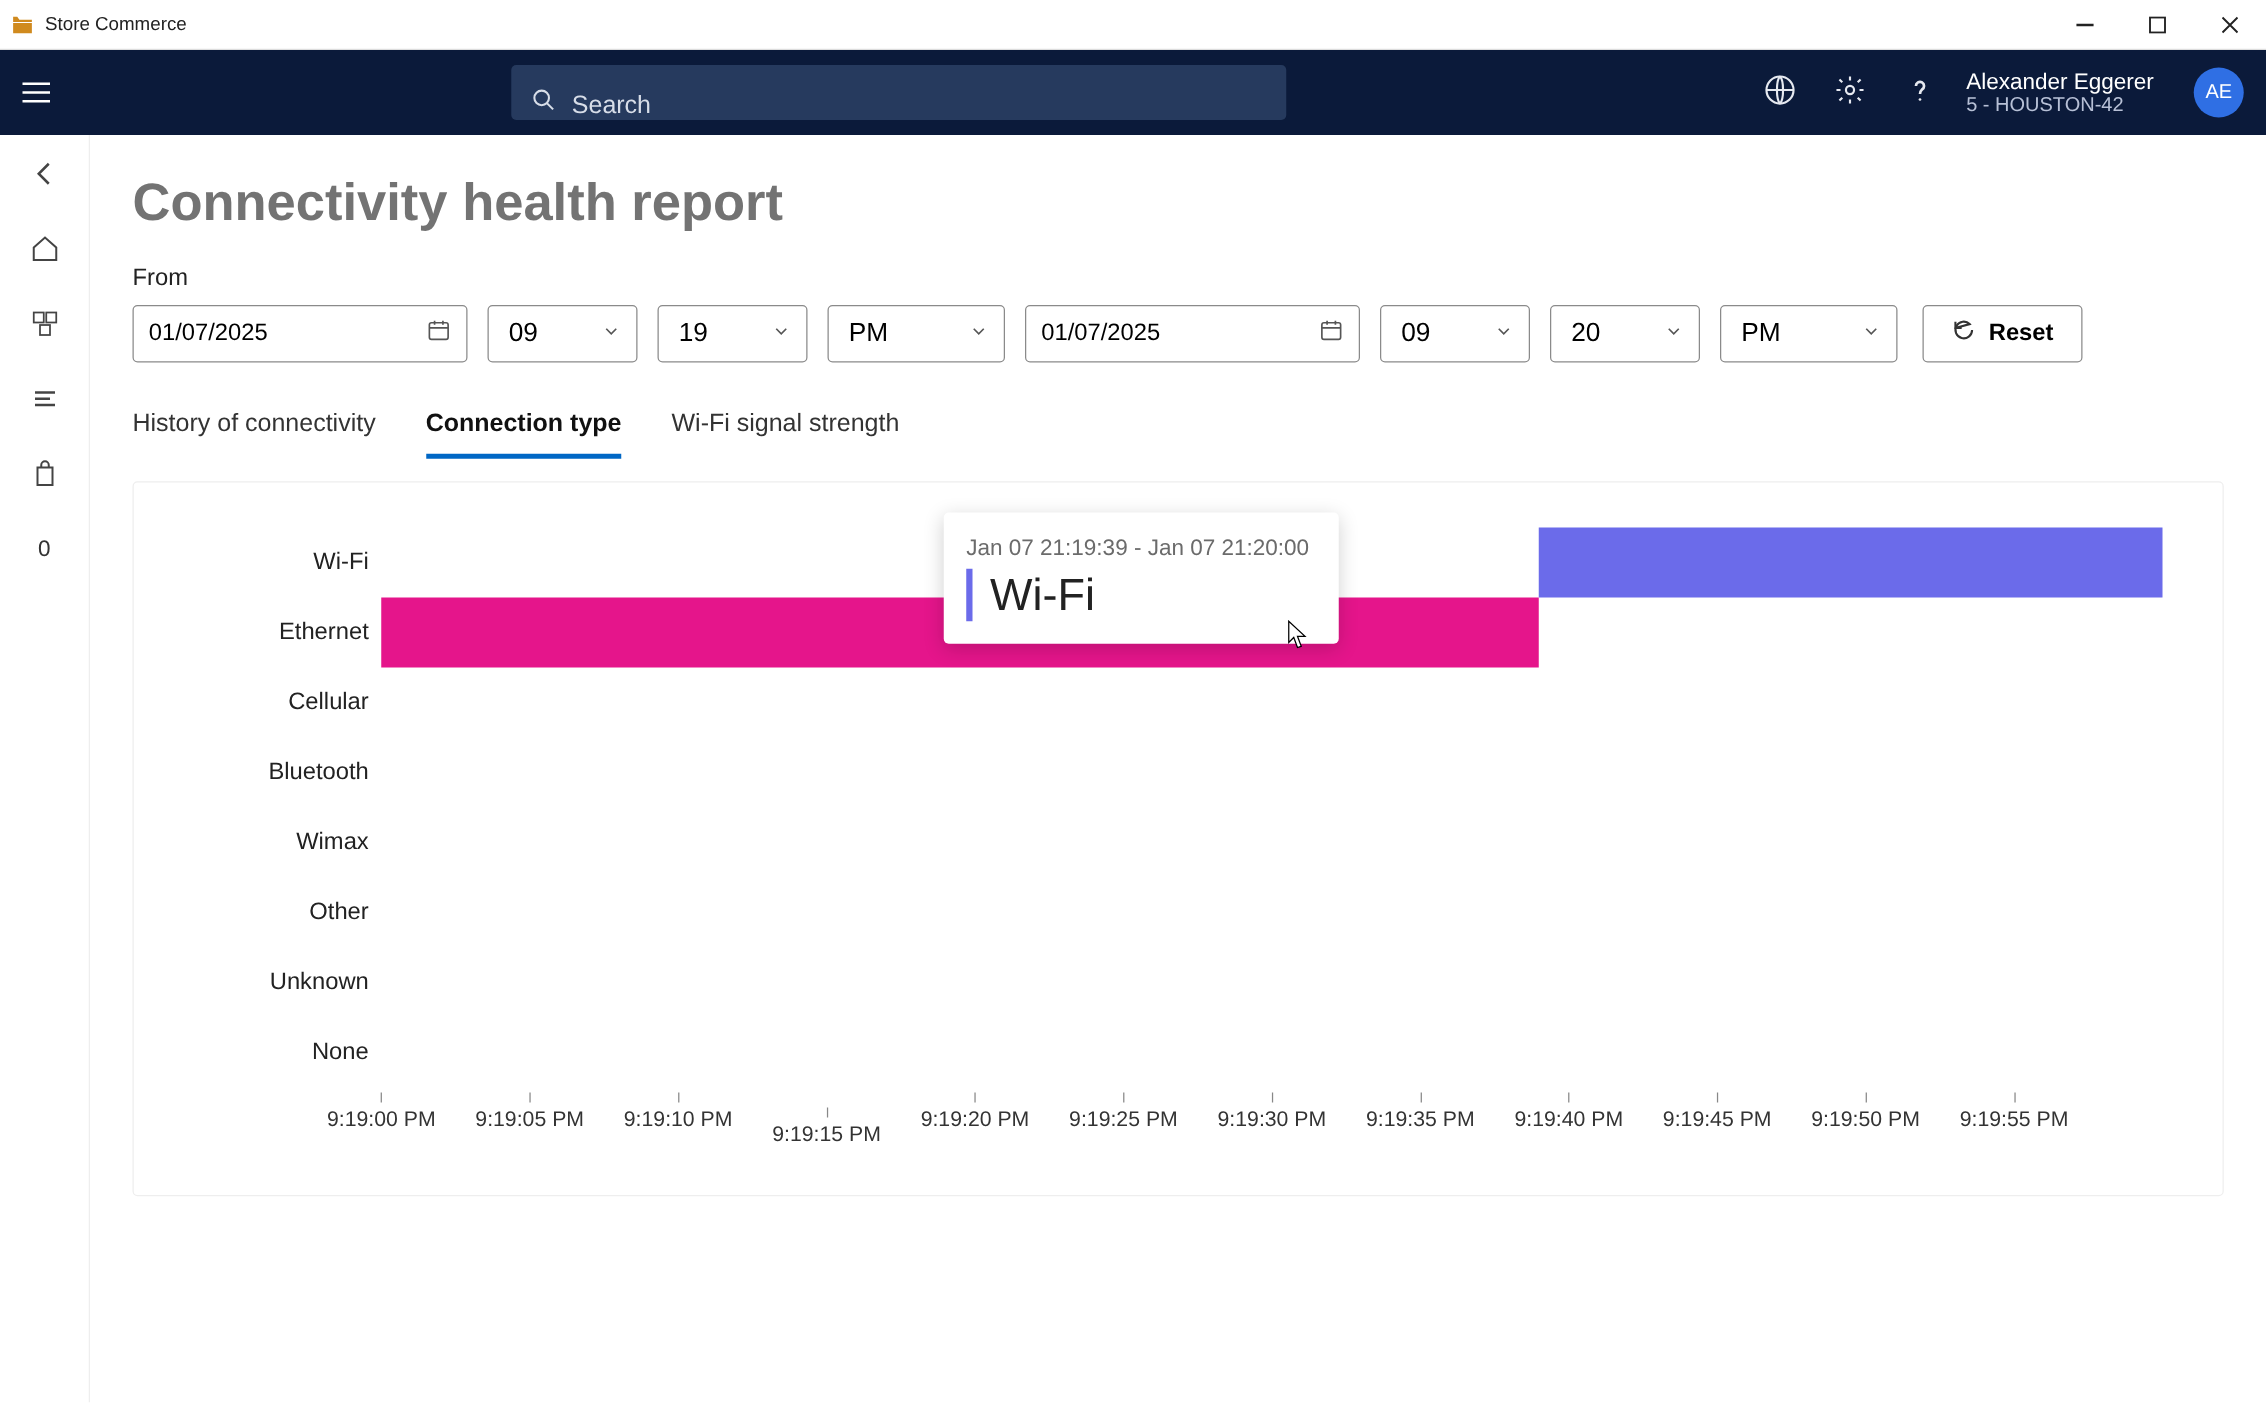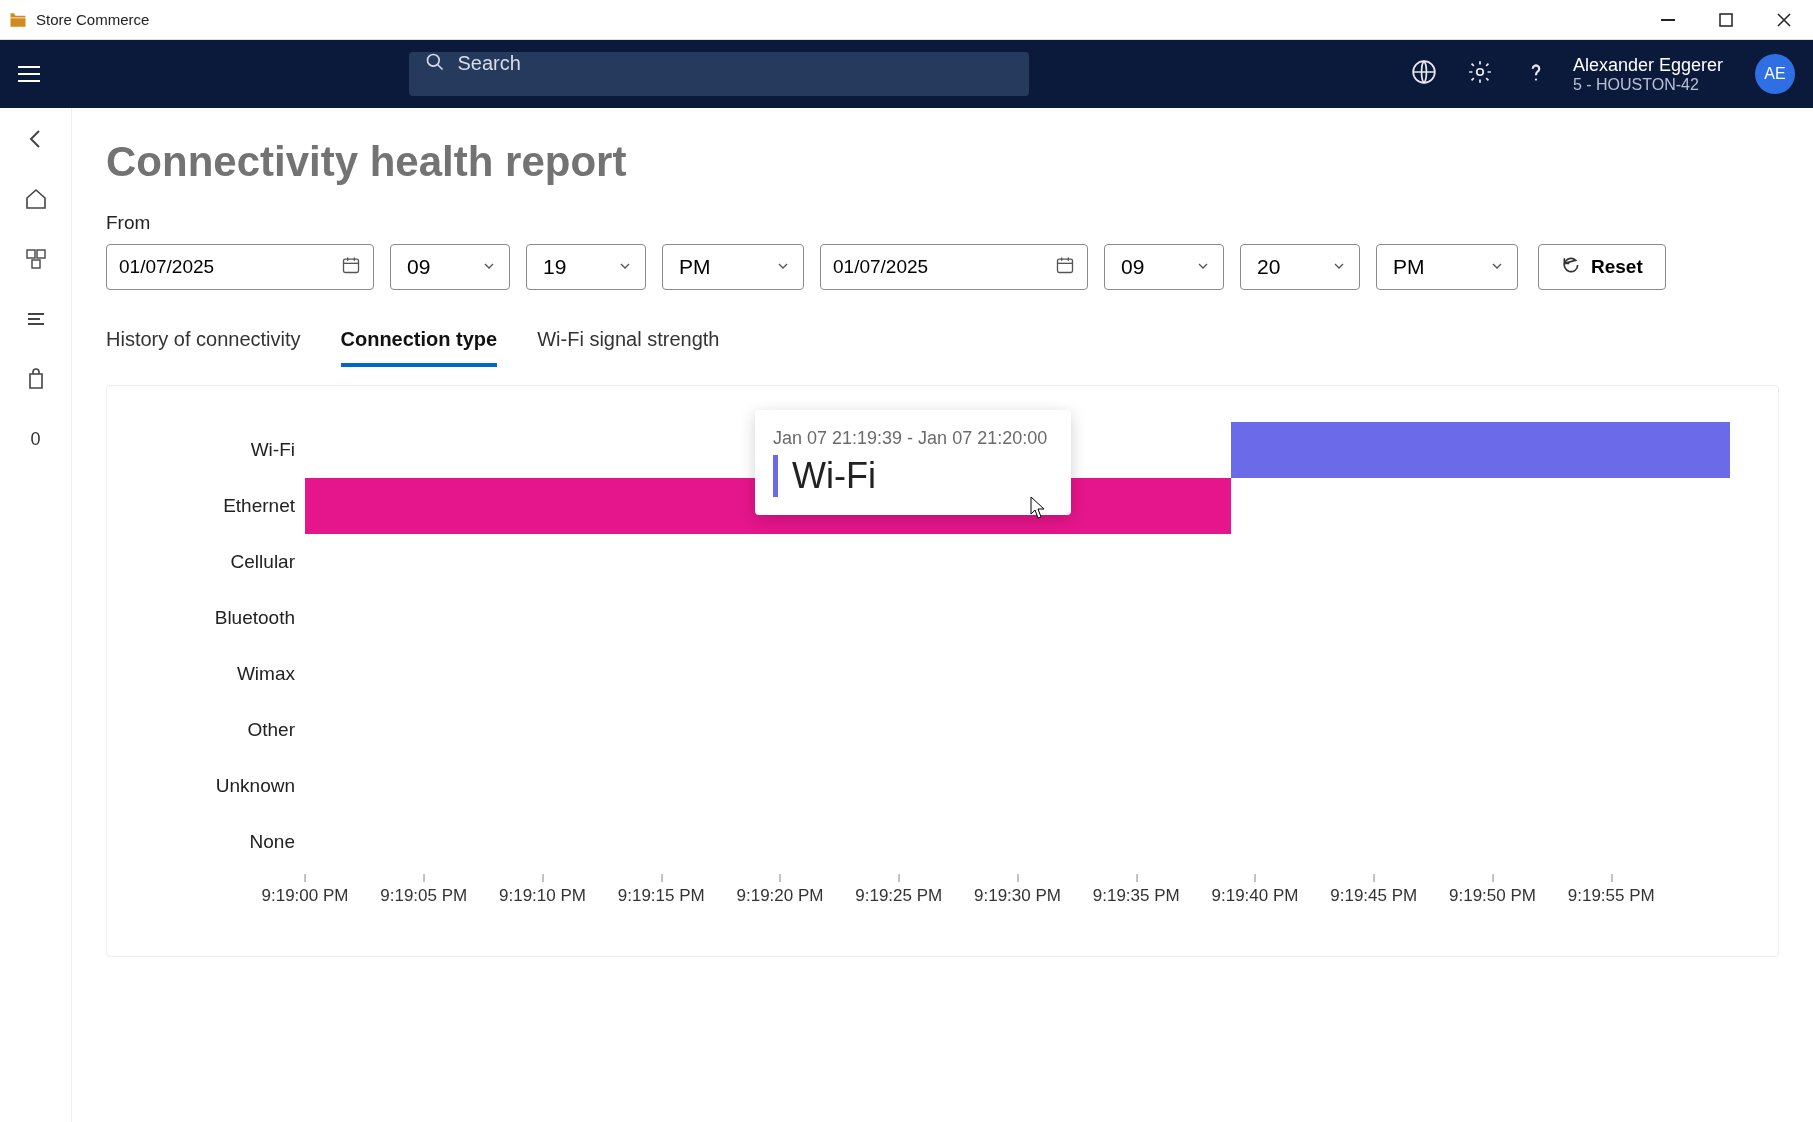--- a/index.html
+++ b/index.html
@@ -12,21 +12,21 @@
   .titlebar-title { font-size: 15px; color: #222; }
   .titlebar-right { display: flex; }
   .win-btn { width: 58px; height: 40px; display: flex; align-items: center; justify-content: center; }
   .win-btn svg { width: 14px; height: 14px; }
 
   
   .headerbar { height: 68px; background: #0b1a3a; display: flex; align-items: center; padding: 0 18px; gap: 14px; }
   .hamburger { width: 28px; height: 28px; display: flex; flex-direction: column; justify-content: center; gap: 5px; }
   .hamburger span { height: 2px; background: #fff; width: 22px; }
   .search-wrap { margin-left: auto; margin-right: auto; width: 620px; }
-  .search { width: 100%; height: 44px; background: #263a5e; border: none; border-radius: 4px; display: flex; align-items: flex-start; color: #d7dde8; font-size: 20px; padding: 0 16px; gap: 12px; }
+  .search { width: 100%; height: 44px; background: #263a5e; border: none; border-radius: 4px; display: flex; align-items: flex-end; color: #d7dde8; font-size: 20px; padding: 0 16px; gap: 12px; }
   .header-icons { display: flex; align-items: center; gap: 30px; margin-left: 18px; }
   .hicn { color: #e6e9f0; }
   .user-block { display: flex; flex-direction: column; margin-left: 10px; }
   .user-name { color: #fff; font-size: 18px; }
   .user-loc { color: #b7c0d6; font-size: 16px; }
   .avatar { width: 40px; height: 40px; border-radius: 50%; background: #2f6fe4; color: #fff; display: flex; align-items: center; justify-content: center; font-size: 16px; margin-left: 18px; }
 
   
   .content-row { display: flex; height: calc(100% - 108px); }
   .leftnav { width: 72px; background: #fff; border-right: 1px solid #eee; display: flex; flex-direction: column; align-items: center; padding-top: 18px; gap: 34px; color: #555; }
@@ -279,21 +279,21 @@
             <div class="cat-label" style="top: 426px;">None</div>
           </div>
         <div class="plot-area" id="plot-area">
             <div class="bar eth" style="top: 90px; left: 0%; width: 65%; background: rgb(229, 21, 139);"></div>
             <div class="bar wifi" style="top: 34px; left: 65%; width: 35%; background: rgb(107, 107, 234);"></div>
           </div>
         <div class="xaxis" id="xaxis">
             <div class="tick" style="left: 0%;"><div class="tickline"></div><span>9:19:00 PM</span></div>
             <div class="tick" style="left: 8.33333%;"><div class="tickline"></div><span>9:19:05 PM</span></div>
             <div class="tick" style="left: 16.6667%;"><div class="tickline"></div><span>9:19:10 PM</span></div>
-            <div class="tick" style="left: 25%;"><div class="tickline"></div><span>9:19:15 PM</span></div>
+            <div class="tick" style="left: 25%; margin-top: 12px;"><div class="tickline"></div><span>9:19:15 PM</span></div>
             <div class="tick" style="left: 33.3333%;"><div class="tickline"></div><span>9:19:20 PM</span></div>
             <div class="tick" style="left: 41.6667%;"><div class="tickline"></div><span>9:19:25 PM</span></div>
             <div class="tick" style="left: 50%;"><div class="tickline"></div><span>9:19:30 PM</span></div>
             <div class="tick" style="left: 58.3333%;"><div class="tickline"></div><span>9:19:35 PM</span></div>
             <div class="tick" style="left: 66.6667%;"><div class="tickline"></div><span>9:19:40 PM</span></div>
             <div class="tick" style="left: 75%;"><div class="tickline"></div><span>9:19:45 PM</span></div>
             <div class="tick" style="left: 83.3333%;"><div class="tickline"></div><span>9:19:50 PM</span></div>
             <div class="tick" style="left: 91.6667%;"><div class="tickline"></div><span>9:19:55 PM</span></div>
           </div>
 

